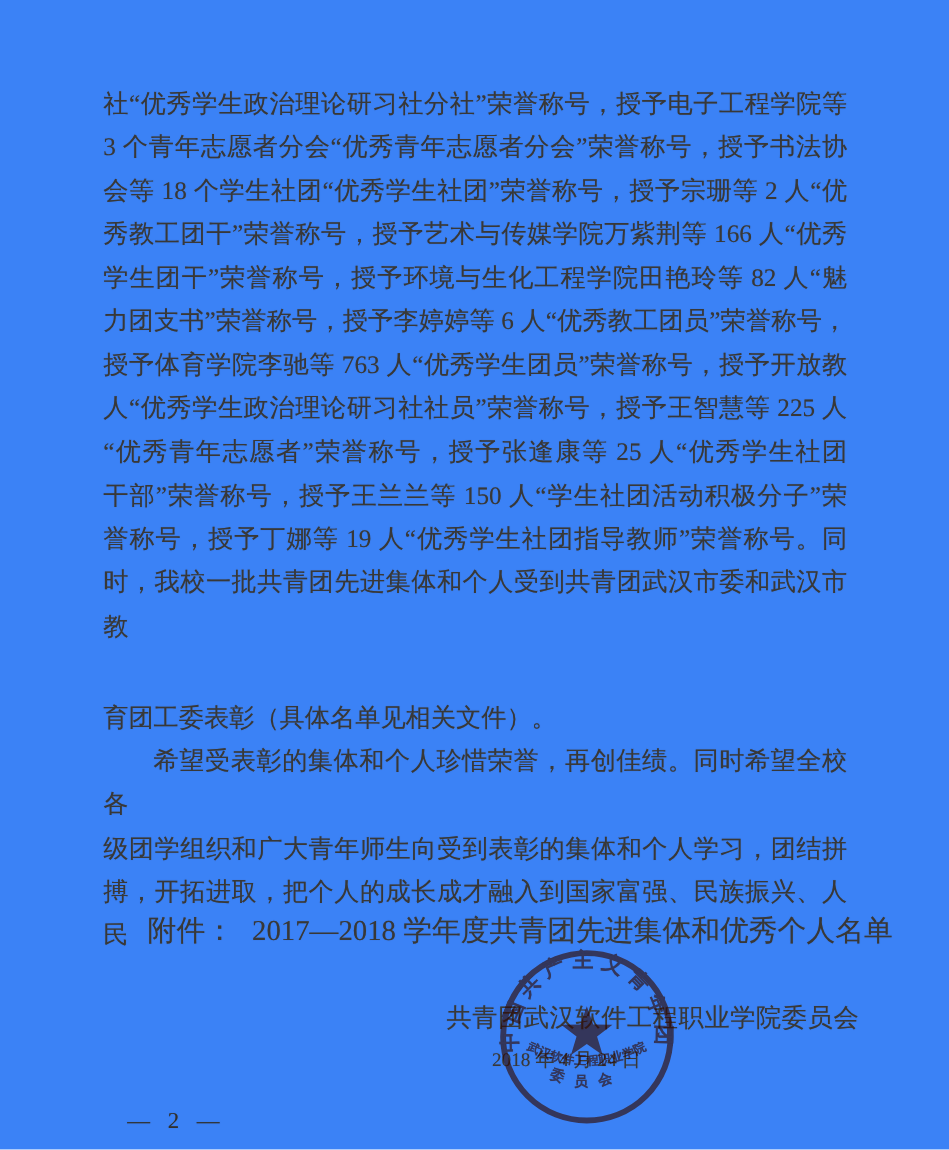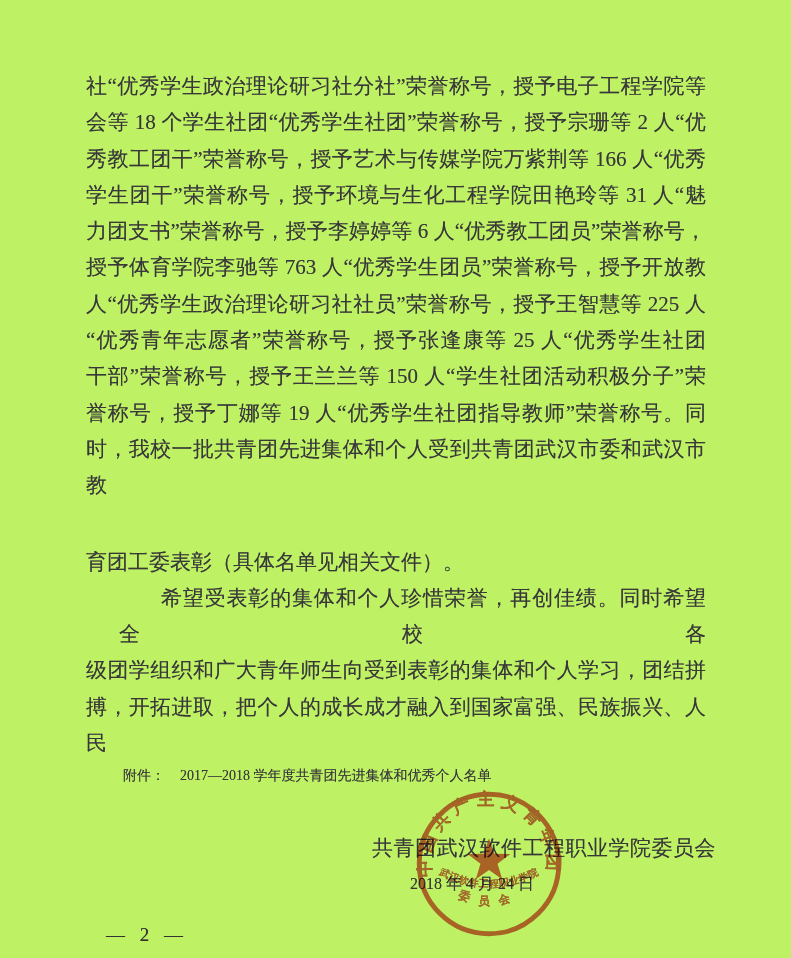--- a/index.html
+++ b/index.html
@@ -1,34 +1,34 @@
 <!DOCTYPE html>
 <html><head>
 <meta charset="utf-8">
 <style>
   * { margin:0; padding:0; box-sizing:border-box; }
   html,body { width:791px; height:958px; }
   body { background:#ffffff; }
   .page {
     position:relative; width:791px; height:958px;
-    background:#bef264; overflow:hidden;
+    background:#3b82f6; overflow:hidden;
     font-family:"Liberation Serif","DejaVu Serif",serif;
     color:#383838;
     text-shadow:0 0 0.6px rgba(70,70,70,0.55);
   }
   .body-text {
     position:absolute; left:86px; top:68px; width:620px;
     font-size:21px; line-height:36.3px;
   }
   .line { text-align:justify; text-align-last:justify; }
   .line.para-end { text-align-last:left;margin-top:40px; }
-  .line.indent { text-indent:2em;margin-left:33px; }
+  .line.indent { text-indent:2em; }
   .attachment {
     position:absolute; left:86px; top:758px; width:620px;
-    font-size:14px; line-height:36.3px; padding-left:37px;
+    font-size:24px; line-height:36.3px; padding-left:37px;
     white-space:nowrap;
   }
   .attachment .att-title { margin-left:15px; }
   .signature {
     position:absolute; left:344px; top:830px;
     font-size:21px; line-height:36.3px; letter-spacing:0.5px;
     white-space:nowrap;
     margin-left:28px;
   }
   .date {
@@ -46,23 +46,24 @@
   }
   .seal text { font-family:"Liberation Serif","DejaVu Serif",serif; font-weight:bold; }
 </style>
 </head>
 <body>
 
 <div class="page">
 
   <div class="body-text">
     <div class="line">社“优秀学生政治理论研习社分社”荣誉称号，授予电子工程学院等</div>
+    <div class="line">3 个青年志愿者分会“优秀青年志愿者分会”荣誉称号，授予书法协</div>
     <div class="line">会等 18 个学生社团“优秀学生社团”荣誉称号，授予宗珊等 2 人“优</div>
     <div class="line">秀教工团干”荣誉称号，授予艺术与传媒学院万紫荆等 166 人“优秀</div>
-    <div class="line">学生团干”荣誉称号，授予环境与生化工程学院田艳玲等 31 人“魅</div>
+    <div class="line">学生团干”荣誉称号，授予环境与生化工程学院田艳玲等 82 人“魅</div>
     <div class="line">力团支书”荣誉称号，授予李婷婷等 6 人“优秀教工团员”荣誉称号，</div>
     <div class="line">授予体育学院李驰等 763 人“优秀学生团员”荣誉称号，授予开放教</div>
     <div class="line">人“优秀学生政治理论研习社社员”荣誉称号，授予王智慧等 225 人</div>
     <div class="line">“优秀青年志愿者”荣誉称号，授予张逢康等 25 人“优秀学生社团</div>
     <div class="line">干部”荣誉称号，授予王兰兰等 150 人“学生社团活动积极分子”荣</div>
     <div class="line">誉称号，授予丁娜等 19 人“优秀学生社团指导教师”荣誉称号。同</div>
     <div class="line">时，我校一批共青团先进集体和个人受到共青团武汉市委和武汉市教</div>
     <div class="line para-end">育团工委表彰（具体名单见相关文件）。</div>
     <div class="line indent">希望受表彰的集体和个人珍惜荣誉，再创佳绩。同时希望全校各</div>
     <div class="line">级团学组织和广大青年师生向受到表彰的集体和个人学习，团结拼</div>

